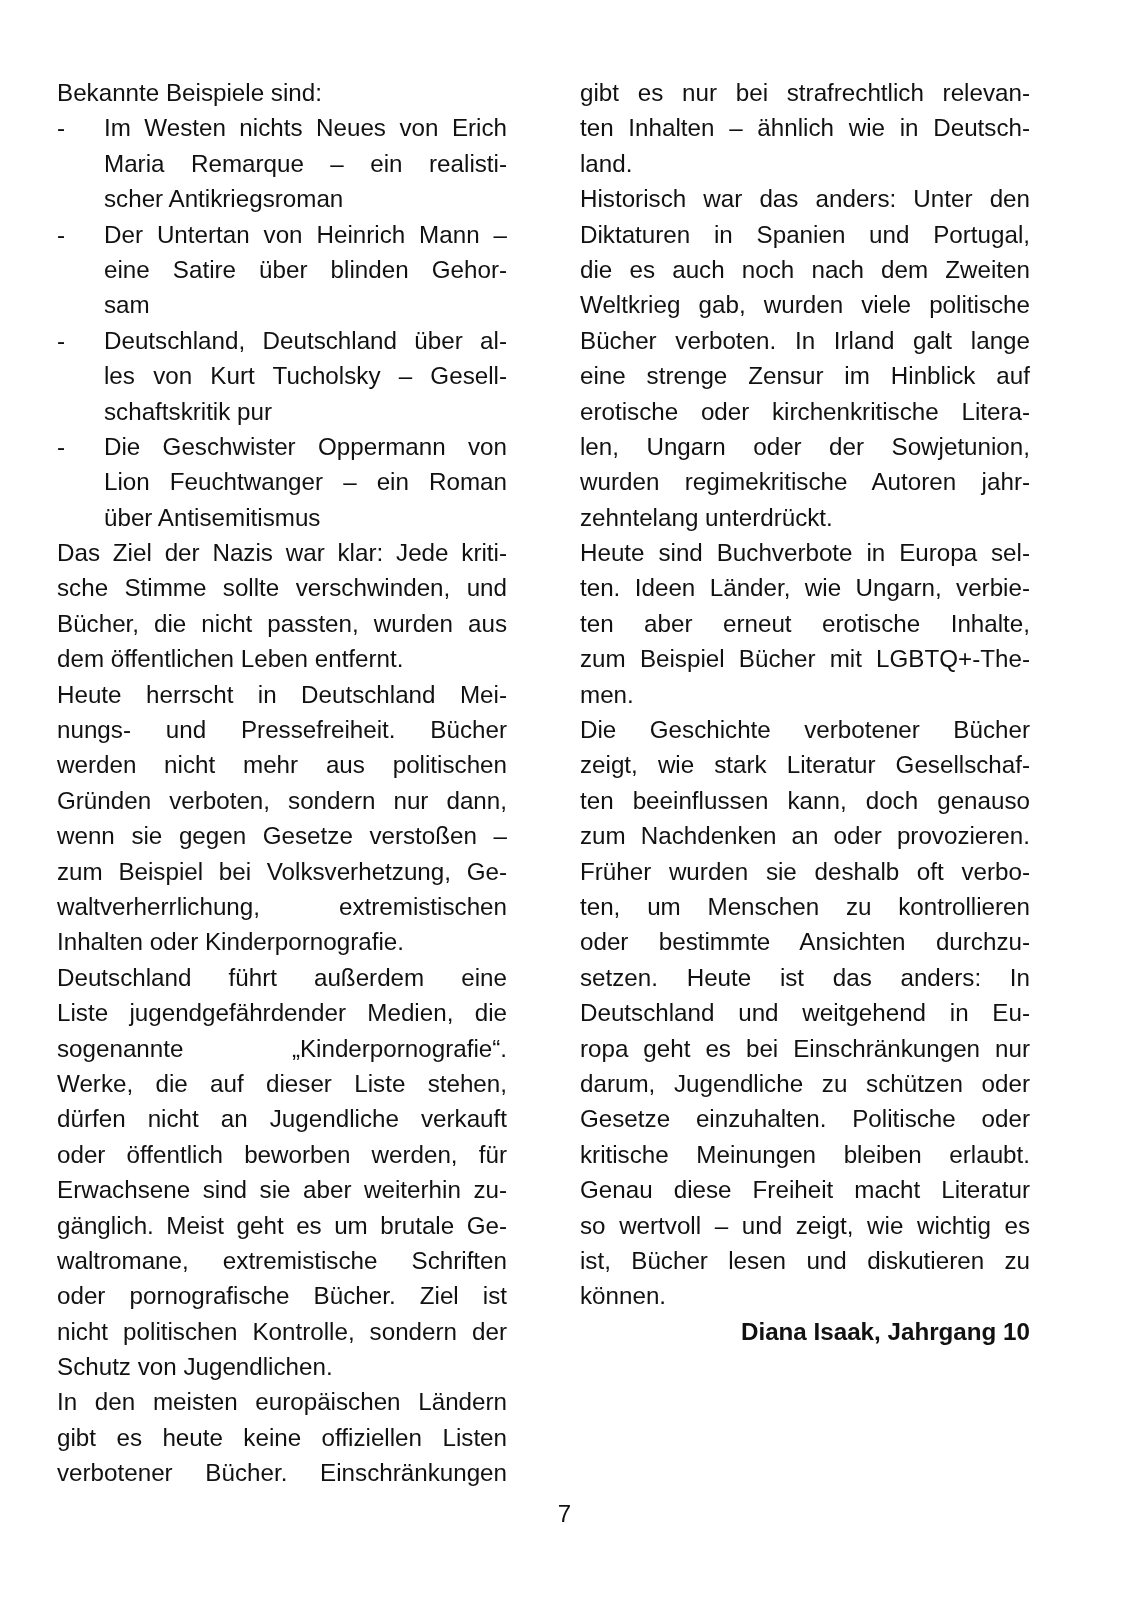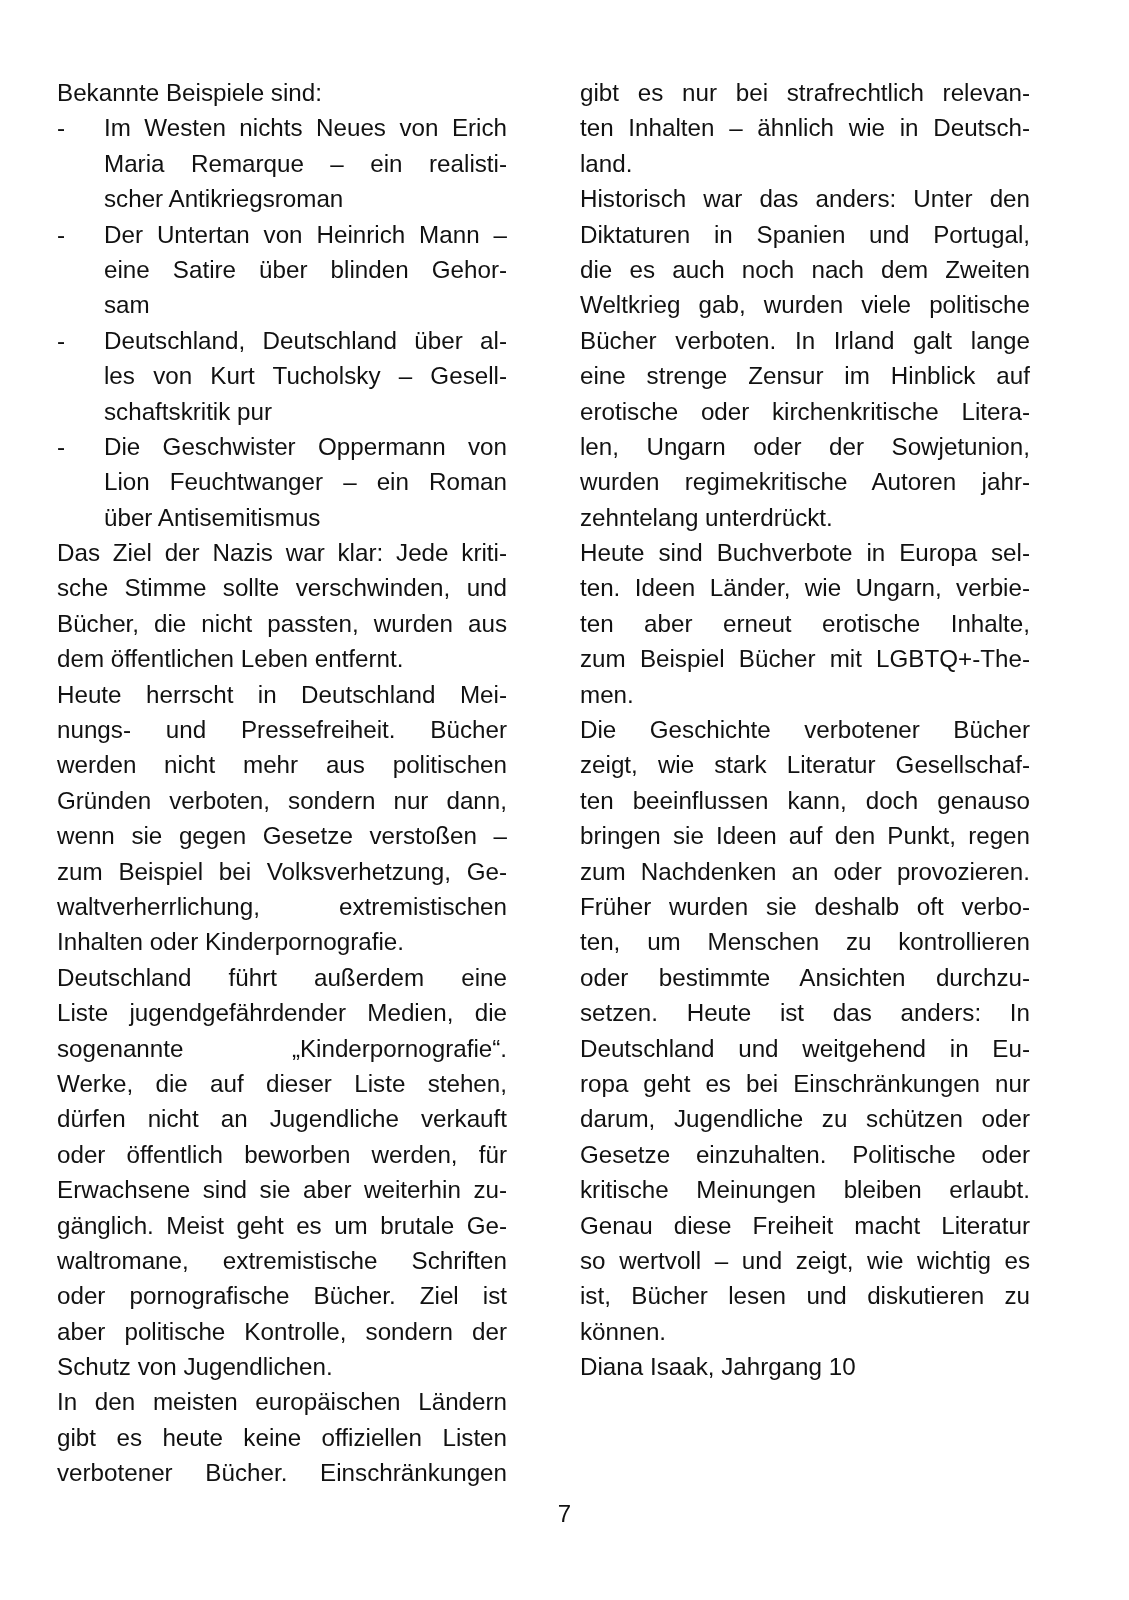--- a/index.html
+++ b/index.html
@@ -14,21 +14,21 @@
   .col.left { left: 57px; }
   .col.right { left: 580px; }
   .line {
     display: block; white-space: nowrap; text-align: justify;
     text-align-last: justify; height: 35.4px;
   }
   .line.last { text-align-last: left; }
   .li { position: relative; padding-left: 47px; }
   .li .dash { position: absolute; left: 0; top: 0; }
   .sig {
-    display: block; text-align: left; font-weight: normal; white-space: nowrap; height: 35.4px;
+    display: block; text-align: right; font-weight: bold; white-space: nowrap; height: 35.4px;
   }
   .page-number {
     position: absolute; top: 1500px; left: 0; width: 1129px; text-align: center;
     font-size: 24px;
   }
 </style>
 </head>
 <body>
 
 <div class="col left">
@@ -76,21 +76,21 @@
         <span class="line">Deutschland führt außerdem eine</span>
         <span class="line">Liste jugendgefährdender Medien, die</span>
         <span class="line">sogenannte „Kinderpornografie“.</span>
         <span class="line">Werke, die auf dieser Liste stehen,</span>
         <span class="line">dürfen nicht an Jugendliche verkauft</span>
         <span class="line">oder öffentlich beworben werden, für</span>
         <span class="line">Erwachsene sind sie aber weiterhin zu-</span>
         <span class="line">gänglich. Meist geht es um brutale Ge-</span>
         <span class="line">waltromane, extremistische Schriften</span>
         <span class="line">oder pornografische Bücher. Ziel ist</span>
-        <span class="line">aber politische Kontrolle, sondern der</span>
+        <span class="line">nicht politischen Kontrolle, sondern der</span>
         <span class="line last">Schutz von Jugendlichen.</span>
       </div>
       <div>
         <span class="line">In den meisten europäischen Ländern</span>
         <span class="line">gibt es heute keine offiziellen Listen</span>
         <span class="line">verbotener Bücher. Einschränkungen</span>
       </div>
     </div>
 </div>
 
@@ -117,21 +117,20 @@
         <span class="line">Heute sind Buchverbote in Europa sel-</span>
         <span class="line">ten. Ideen Länder, wie Ungarn, verbie-</span>
         <span class="line">ten aber erneut erotische Inhalte,</span>
         <span class="line">zum Beispiel Bücher mit LGBTQ+-The-</span>
         <span class="line last">men.</span>
       </div>
       <div>
         <span class="line">Die Geschichte verbotener Bücher</span>
         <span class="line">zeigt, wie stark Literatur Gesellschaf-</span>
         <span class="line">ten beeinflussen kann, doch genauso</span>
-        <span class="line">bringen sie Ideen auf den Punkt, regen</span>
         <span class="line">zum Nachdenken an oder provozieren.</span>
         <span class="line">Früher wurden sie deshalb oft verbo-</span>
         <span class="line">ten, um Menschen zu kontrollieren</span>
         <span class="line">oder bestimmte Ansichten durchzu-</span>
         <span class="line">setzen. Heute ist das anders: In</span>
         <span class="line">Deutschland und weitgehend in Eu-</span>
         <span class="line">ropa geht es bei Einschränkungen nur</span>
         <span class="line">darum, Jugendliche zu schützen oder</span>
         <span class="line">Gesetze einzuhalten. Politische oder</span>
         <span class="line">kritische Meinungen bleiben erlaubt.</span>

